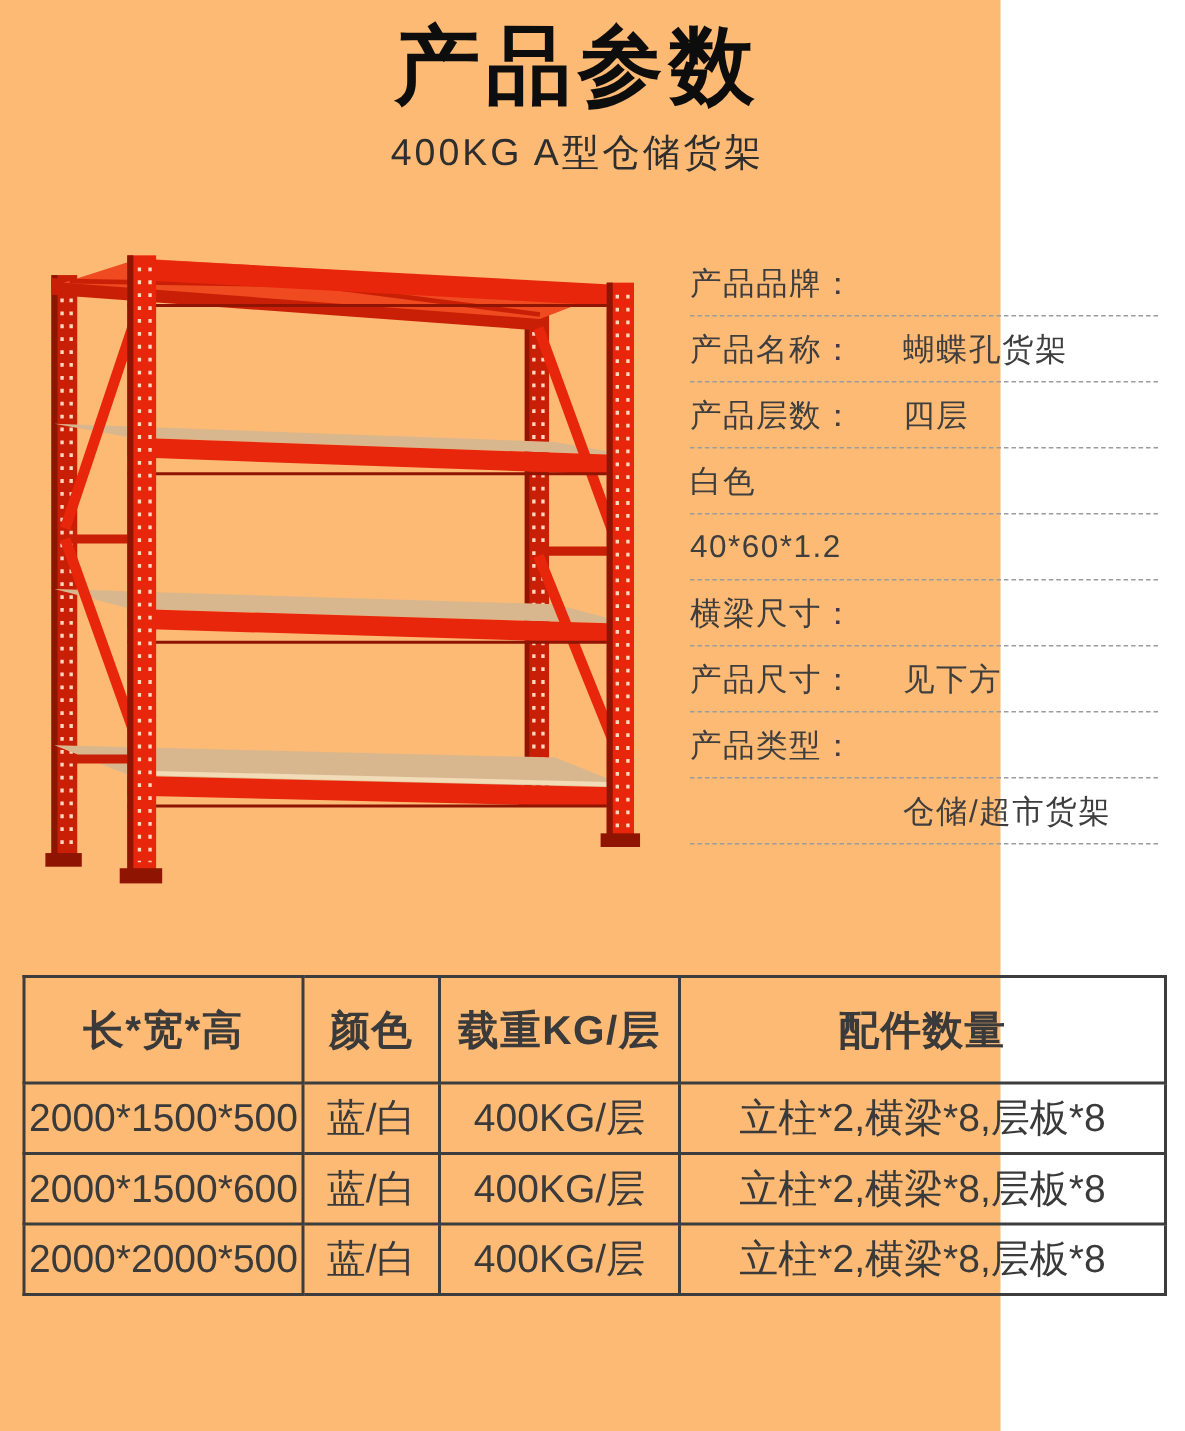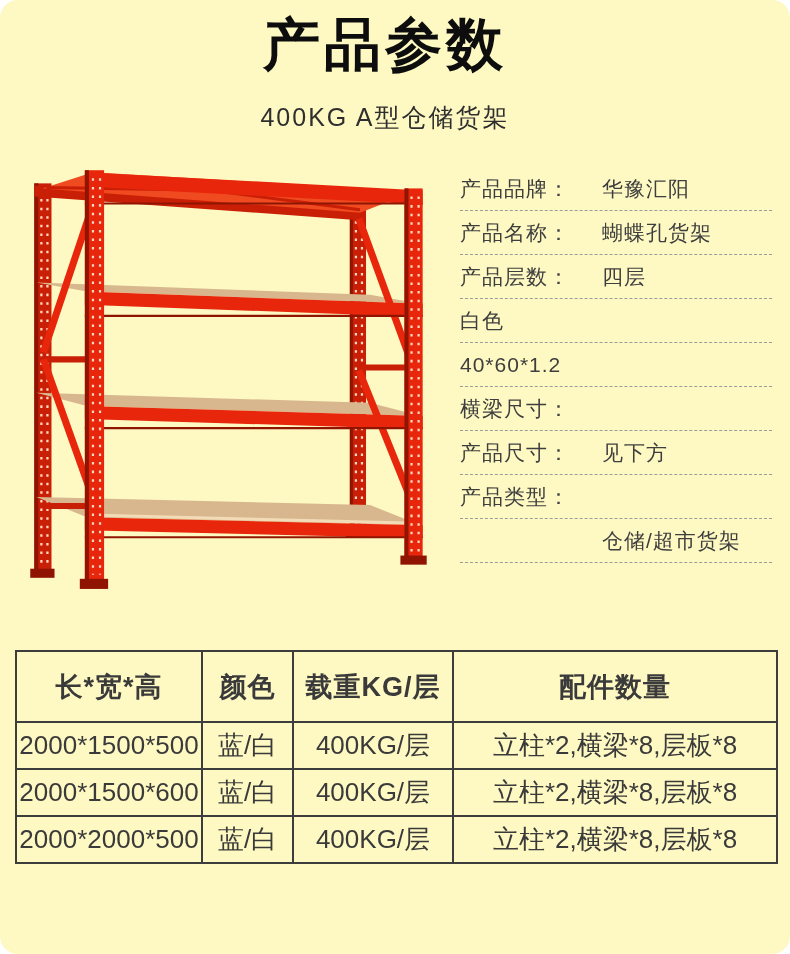--- a/index.html
+++ b/index.html
@@ -13,30 +13,30 @@
     --text-gray:#3e3e3e;
     --divider-gray:#9c9c9c;
     --table-border:#3d3d3d;
   }
   html,body{margin:0;padding:0;}
   body{
     width:790px;height:954px;background:#ffffff;
     font-family:"Liberation Sans","DejaVu Sans",sans-serif;
     overflow:hidden;
   }
-  .page{position:relative;width:790px;height:954px;background:#fef9c3;border-radius:18px;}
+  .page{position:relative;width:667px;height:954px;background:#fdba74;}
 
   
   .header{position:absolute;top:14px;left:0;width:770px;text-align:center;}
   .title{
     margin:0;font-size:57px;line-height:1.08;font-weight:900;
     color:var(--text-dark);letter-spacing:4px;
   }
   .subtitle{
-    margin-top:25px;font-size:25px;color:#2e2e2e;letter-spacing:2px;font-weight:400;
+    margin-top:9px;font-size:25px;color:#2e2e2e;letter-spacing:2px;font-weight:400;
   }
 
   
   .rack-wrap{position:absolute;top:150px;left:8px;width:445px;height:445px;}
   .p-red{fill:var(--rack-red);}
   .p-red-dk{fill:var(--rack-red-dark);}
   .p-deep{fill:var(--rack-red-deep);}
   .p-orange{fill:var(--rack-orange);}
   .p-tan{fill:var(--shelf-tan);}
   .brace{stroke:var(--rack-red);stroke-width:7;stroke-linecap:butt;}
@@ -149,21 +149,20 @@
         <line class="holes" x1="399" y1="46" x2="399" y2="398"></line>
         <line class="holes" x1="406" y1="46" x2="406" y2="398"></line>
         <rect class="p-deep" x="388" y="401" width="26" height="9"></rect>
       </g>
     </svg>
   </div>
 
   <div class="specs">
     <div class="spec-row">
       <span class="spec-label">产品品牌：</span>
-      <span class="spec-value">华豫汇阳</span>
     </div>
     <div class="spec-row">
       <span class="spec-label">产品名称：</span>
       <span class="spec-value">蝴蝶孔货架</span>
     </div>
     <div class="spec-row">
       <span class="spec-label">产品层数：</span>
       <span class="spec-value">四层</span>
     </div>
     <div class="spec-row">

